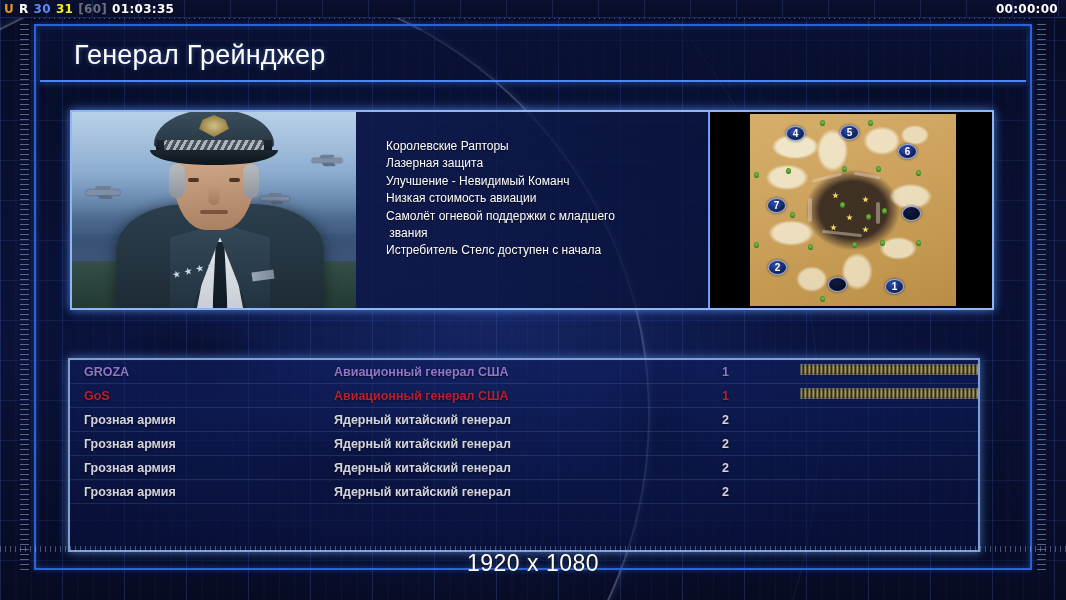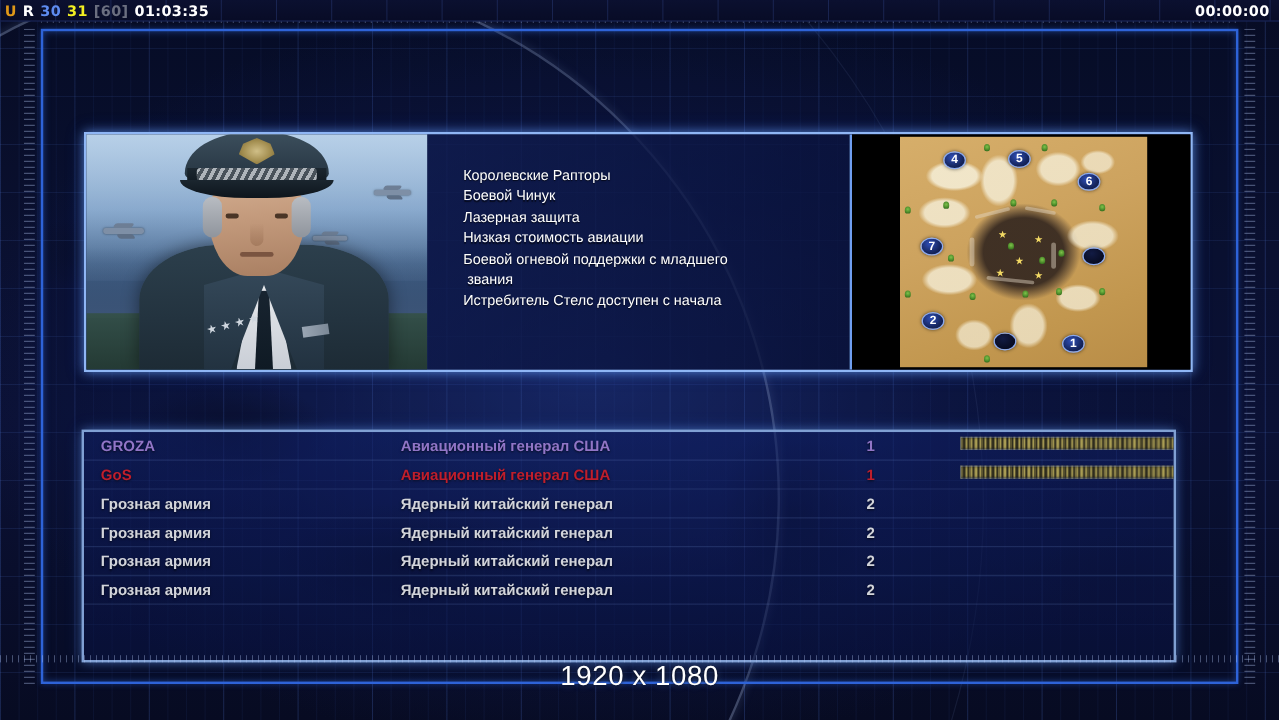--- a/index.html
+++ b/index.html
@@ -449,20 +449,23 @@
     </div>
     <div class="hud-right c-time">00:00:00</div>
   </div>
 
   <div id="frame">
     <div class="frame-border"></div>
     <div class="ruler v left"></div>
     <div class="ruler v right"></div>
     <div class="ruler h top"></div>
 
+    <div id="title-strip">
+      <div id="page-title">Генерал Грейнджер</div>
+    </div>
 
     <div id="info-panel">
 
       <div id="portrait">
         <div class="sky-haze"></div>
         <div class="mountains"></div>
         <div class="ground"></div>
         <div class="jet j1"></div>
         <div class="jet j2"></div>
         <div class="jet j3"></div>
@@ -491,24 +494,24 @@
           <div class="cap-crown"></div>
           <div class="cap-emblem"></div>
           <div class="cap-band"></div>
           <div class="cap-scramble"></div>
           <div class="cap-visor"></div>
         </div>
       </div>
 
       <div id="features">
         <div class="line">Королевские Рапторы</div>
-        <div class="line">Боевой Чинук</div>
         <div class="line">Лазерная защита</div>
+        <div class="line">Улучшение - Невидимый Команч</div>
         <div class="line">Низкая стоимость авиации</div>
-        <div class="line">Боевой огневой поддержки с младшего</div>
+        <div class="line">Самолёт огневой поддержки с младшего</div>
         <div class="line"> звания</div>
         <div class="line">Истребитель Стелс доступен с начала</div>
       </div>
 
       <div id="minimap-wrap">
         <div id="minimap">
           <div class="mm-road" style="left:62px;top:62px;width:30px;height:3px;transform:rotate(-14deg);"></div>
           <div class="mm-road" style="left:104px;top:60px;width:26px;height:3px;transform:rotate(10deg);"></div>
           <div class="mm-road" style="left:58px;top:84px;width:4px;height:24px;"></div>
           <div class="mm-road" style="left:126px;top:88px;width:4px;height:22px;"></div>

